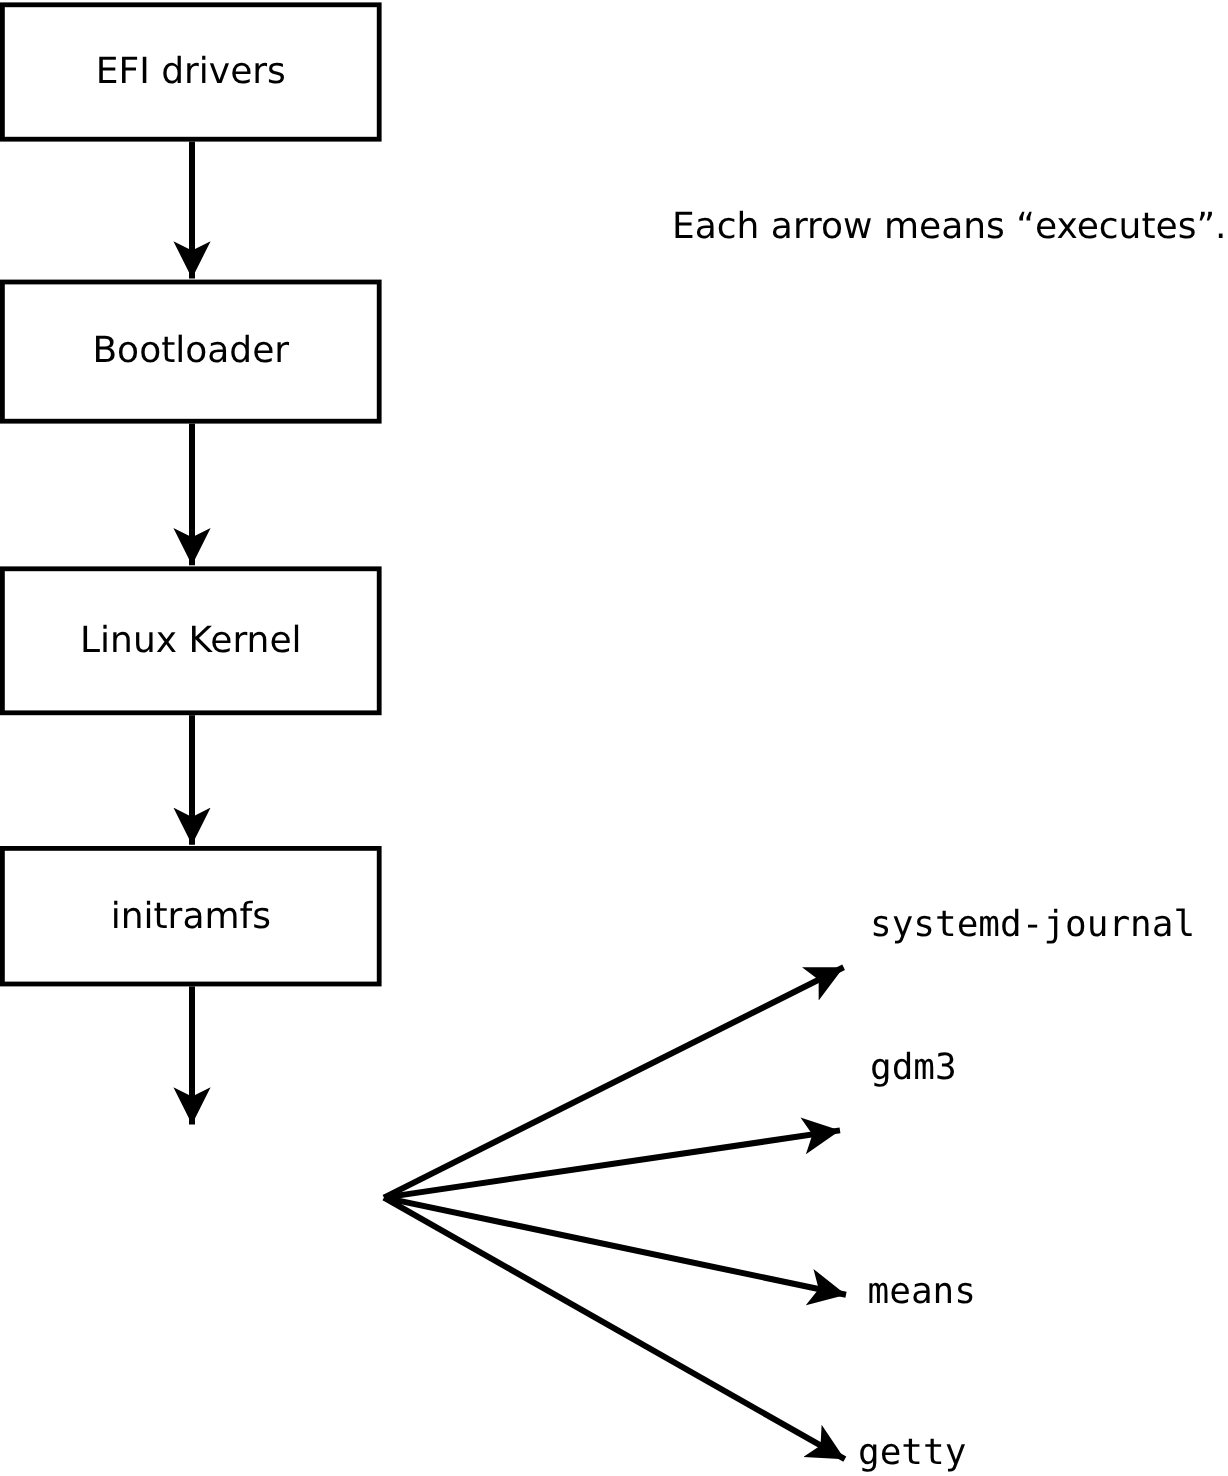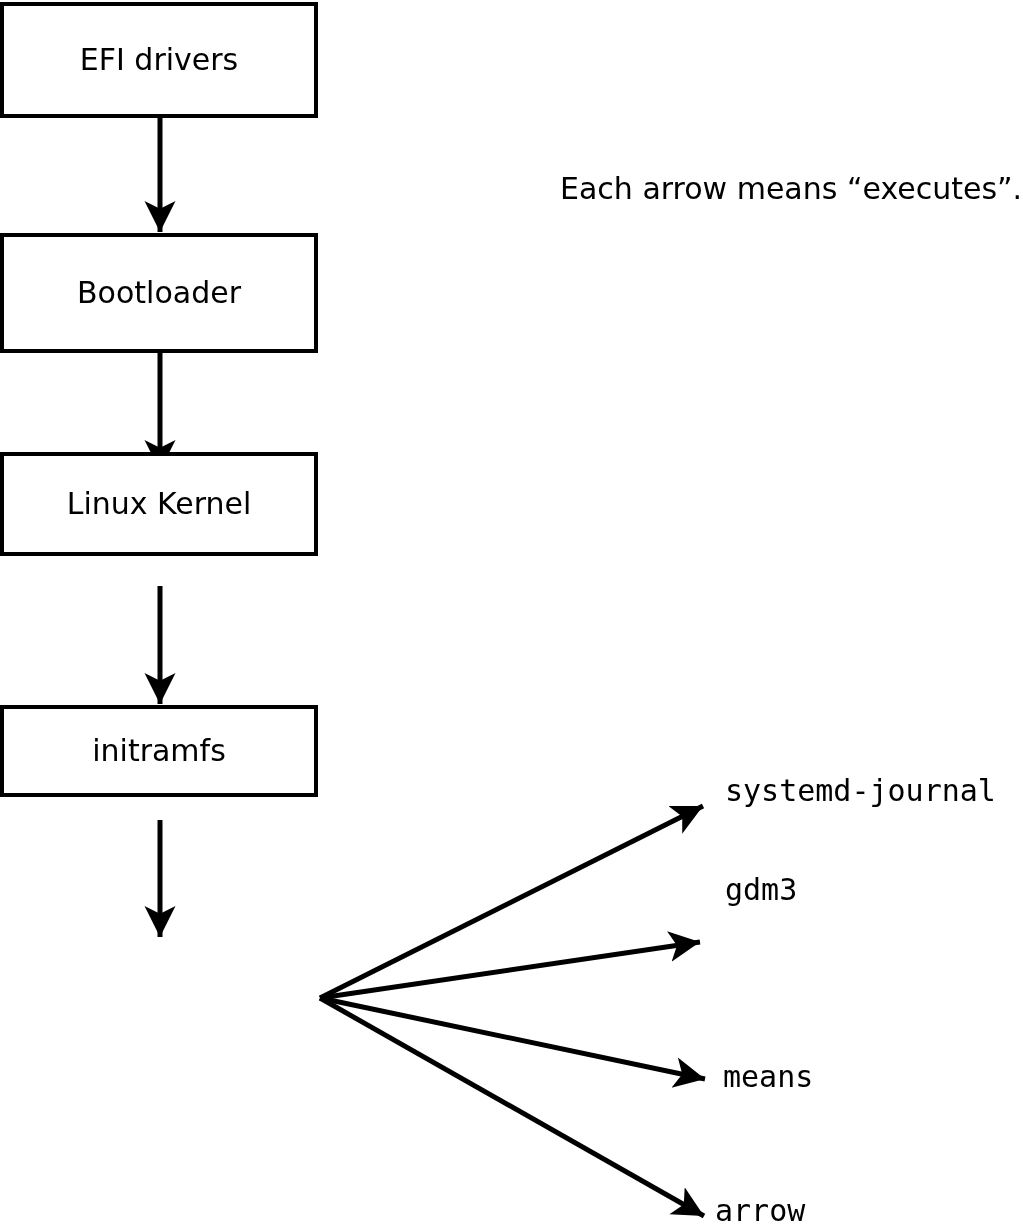--- a/index.html
+++ b/index.html
@@ -77,27 +77,27 @@
     <line x1="320" y1="998" x2="705" y2="1079" stroke="#000000" stroke-width="5" marker-end="url(#ah)"></line>
     <line x1="320" y1="998" x2="704" y2="1216" stroke="#000000" stroke-width="5" marker-end="url(#ah)"></line>
   </svg>
 
   <div class="box" style="top:233px; height:120px">
     <span class="box-label">Bootloader</span>
   </div>
   <div class="box" style="top:2px; height:116px">
     <span class="box-label">EFI drivers</span>
   </div>
-  <div class="box" style="top:452px; height:104px">
+  <div class="box" style="top:472px; height:124px">
     <span class="box-label">Linux Kernel</span>
   </div>
-  <div class="box" style="top:705px; height:92px">
+  <div class="box" style="top:705px; height:117px">
     <span class="box-label">initramfs</span>
   </div>
 
-  <div class="proc-label" style="left:725px; top:776px">systemd-journal</div>
+  <div class="proc-label" style="left:725px; top:756px">systemd-journal</div>
   <div class="proc-label" style="left:725px; top:875px">gdm3</div>
   <div class="proc-label" style="left:723px; top:1062px">means</div>
-  <div class="proc-label" style="left:715px; top:1196px">arrow</div>
+  <div class="proc-label" style="left:715px; top:1196px">getty</div>
 
   <div class="caption">Each arrow means “executes”.</div>
 
 </div>
 
 </body></html>

